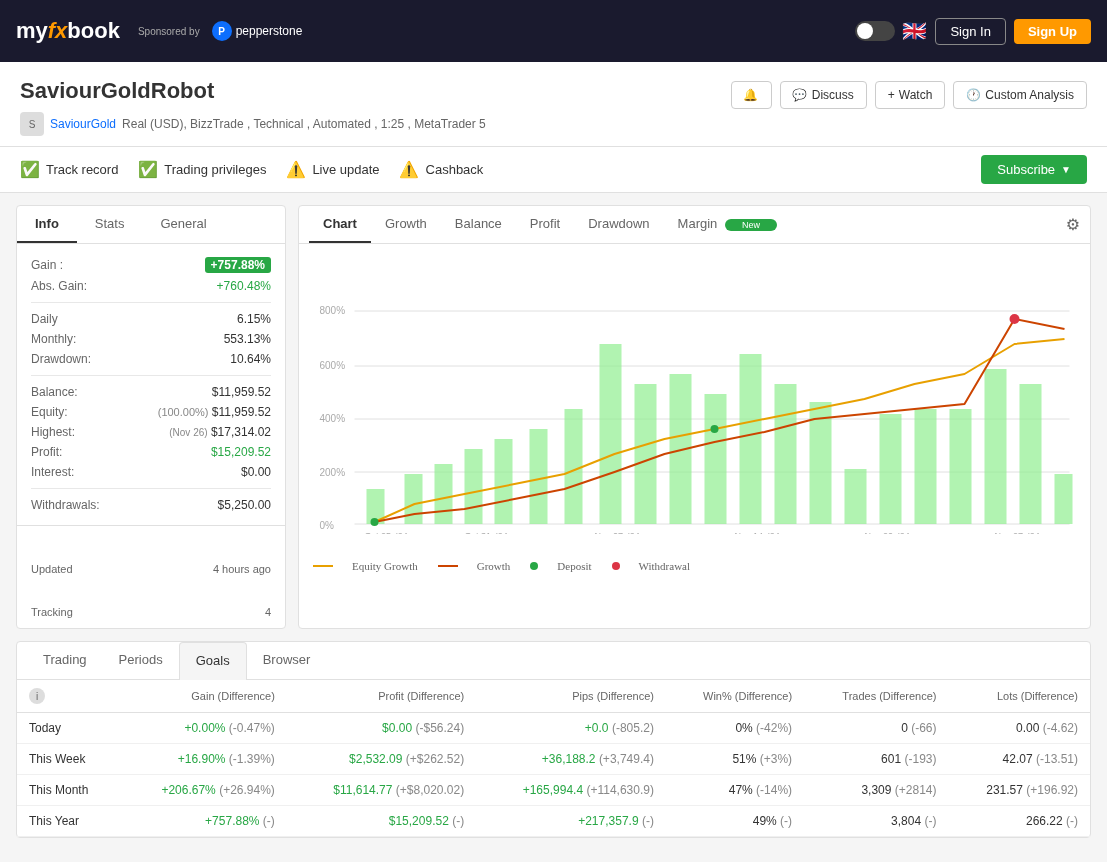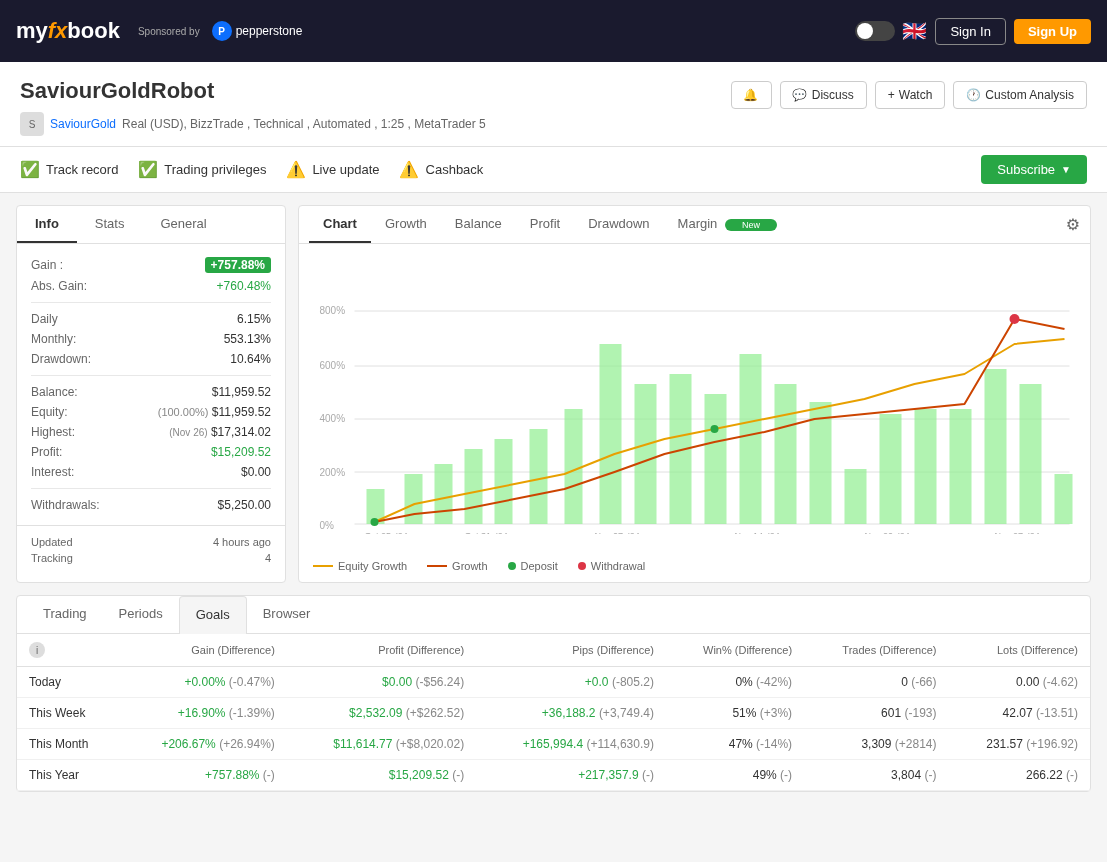--- a/index.html
+++ b/index.html
@@ -44,37 +44,37 @@
     .tab { padding: 10px 18px; cursor: pointer; font-size: 13px; color: #666; border-bottom: 2px solid transparent; }
     .tab.active { color: #333; border-bottom: 2px solid #333; font-weight: bold; }
     .info-table { padding: 10px 14px; }
     .info-row { display: flex; justify-content: space-between; align-items: center; padding: 3px 0; font-size: 12px; }
     .info-row .label { color: #666; }
     .info-row .value { font-weight: 500; }
     .value-green { color: #28a745; }
     .divider { border: none; border-top: 1px solid #e8e8e8; margin: 6px 0; }
     .gain-value { background: #28a745; color: white; padding: 1px 6px; border-radius: 3px; font-size: 12px; font-weight: bold; }
     .info-footer { border-top: 1px solid #e0e0e0; padding: 8px 14px; font-size: 11px; color: #666; }
-    .info-footer-row { display: flex; justify-content: space-between; padding: 2px 0; }
+    .info-footer-row { display: flex; justify-content: space-between; padding: 2px 0; margin-top: 27px; }
 
     
     .right-panel { flex: 1; background: white; border-radius: 4px; border: 1px solid #e0e0e0; }
     .chart-tabs { display: flex; align-items: center; border-bottom: 1px solid #e0e0e0; padding: 0 10px; }
     .chart-tab { padding: 10px 14px; cursor: pointer; font-size: 13px; color: #666; border-bottom: 2px solid transparent; }
     .chart-tab.active { color: #333; border-bottom: 2px solid #333; font-weight: bold; }
     .chart-new-badge { background: #28a745; color: white; font-size: 9px; padding: 1px 17px; border-radius: 8px; margin-left: 4px; }
     .chart-settings { margin-left: auto; font-size: 16px; cursor: pointer; color: #666; }
     .chart-area { padding: 10px; position: relative; height: 310px; }
 
     
     .chart-svg { width: 100%; height: 280px; }
 
     
     .chart-legend { display: flex; gap: 20px; padding: 6px 14px 10px; font-size: 11px; color: #666; align-items: center; }
-    .legend-item { display: flex; align-items: center; gap: 5px; }
+    .legend-item { display: flex; align-items: center; gap: 19px; font-family: Liberation Serif, serif; }
     .legend-line { width: 20px; height: 2px; }
     .legend-dot { width: 8px; height: 8px; border-radius: 50%; }
 
     
     .bottom-section { margin: 0 16px 16px; background: white; border-radius: 4px; border: 1px solid #e0e0e0; }
     .bottom-tabs { display: flex; border-bottom: 1px solid #e0e0e0; padding: 0 10px; }
     .bottom-tab { padding: 10px 16px; cursor: pointer; font-size: 13px; color: #666; border-bottom: 2px solid transparent; }
     .bottom-tab.active { color: #333; background: #f5f5f5; border-radius: 4px 4px 0 0; border-bottom: 2px solid transparent; border: 1px solid #e0e0e0; border-bottom: none; margin-bottom: -1px; }
 
     

